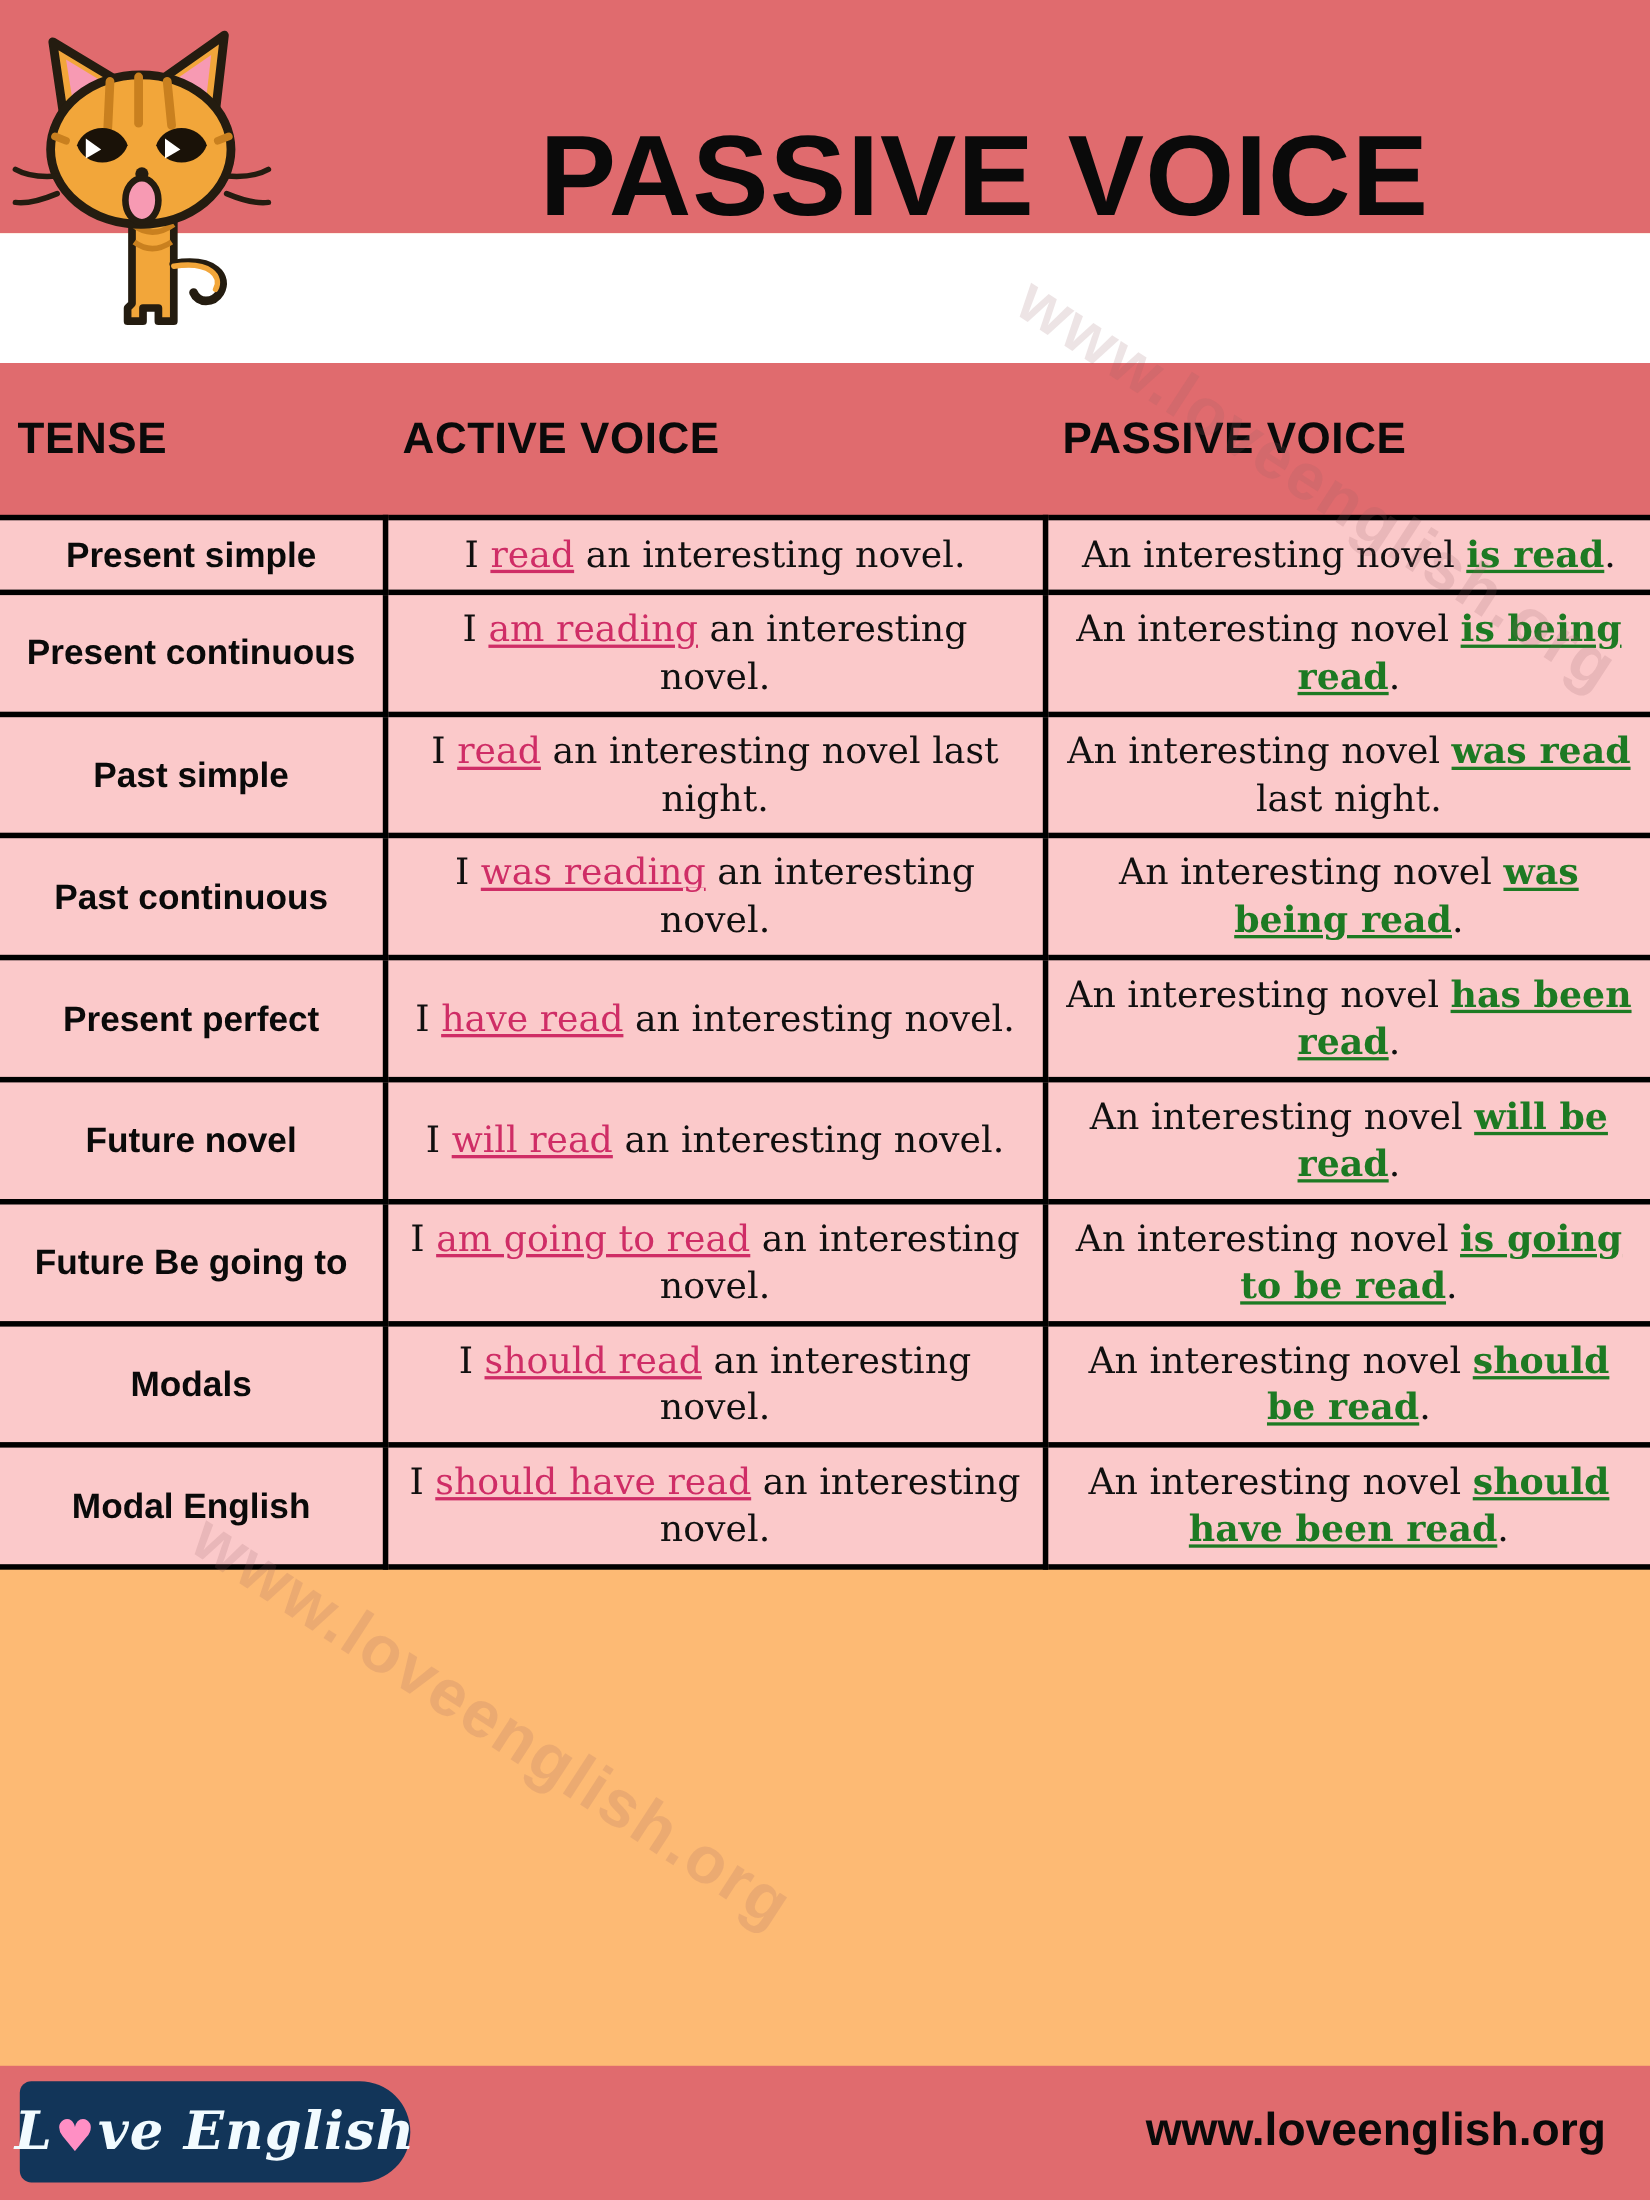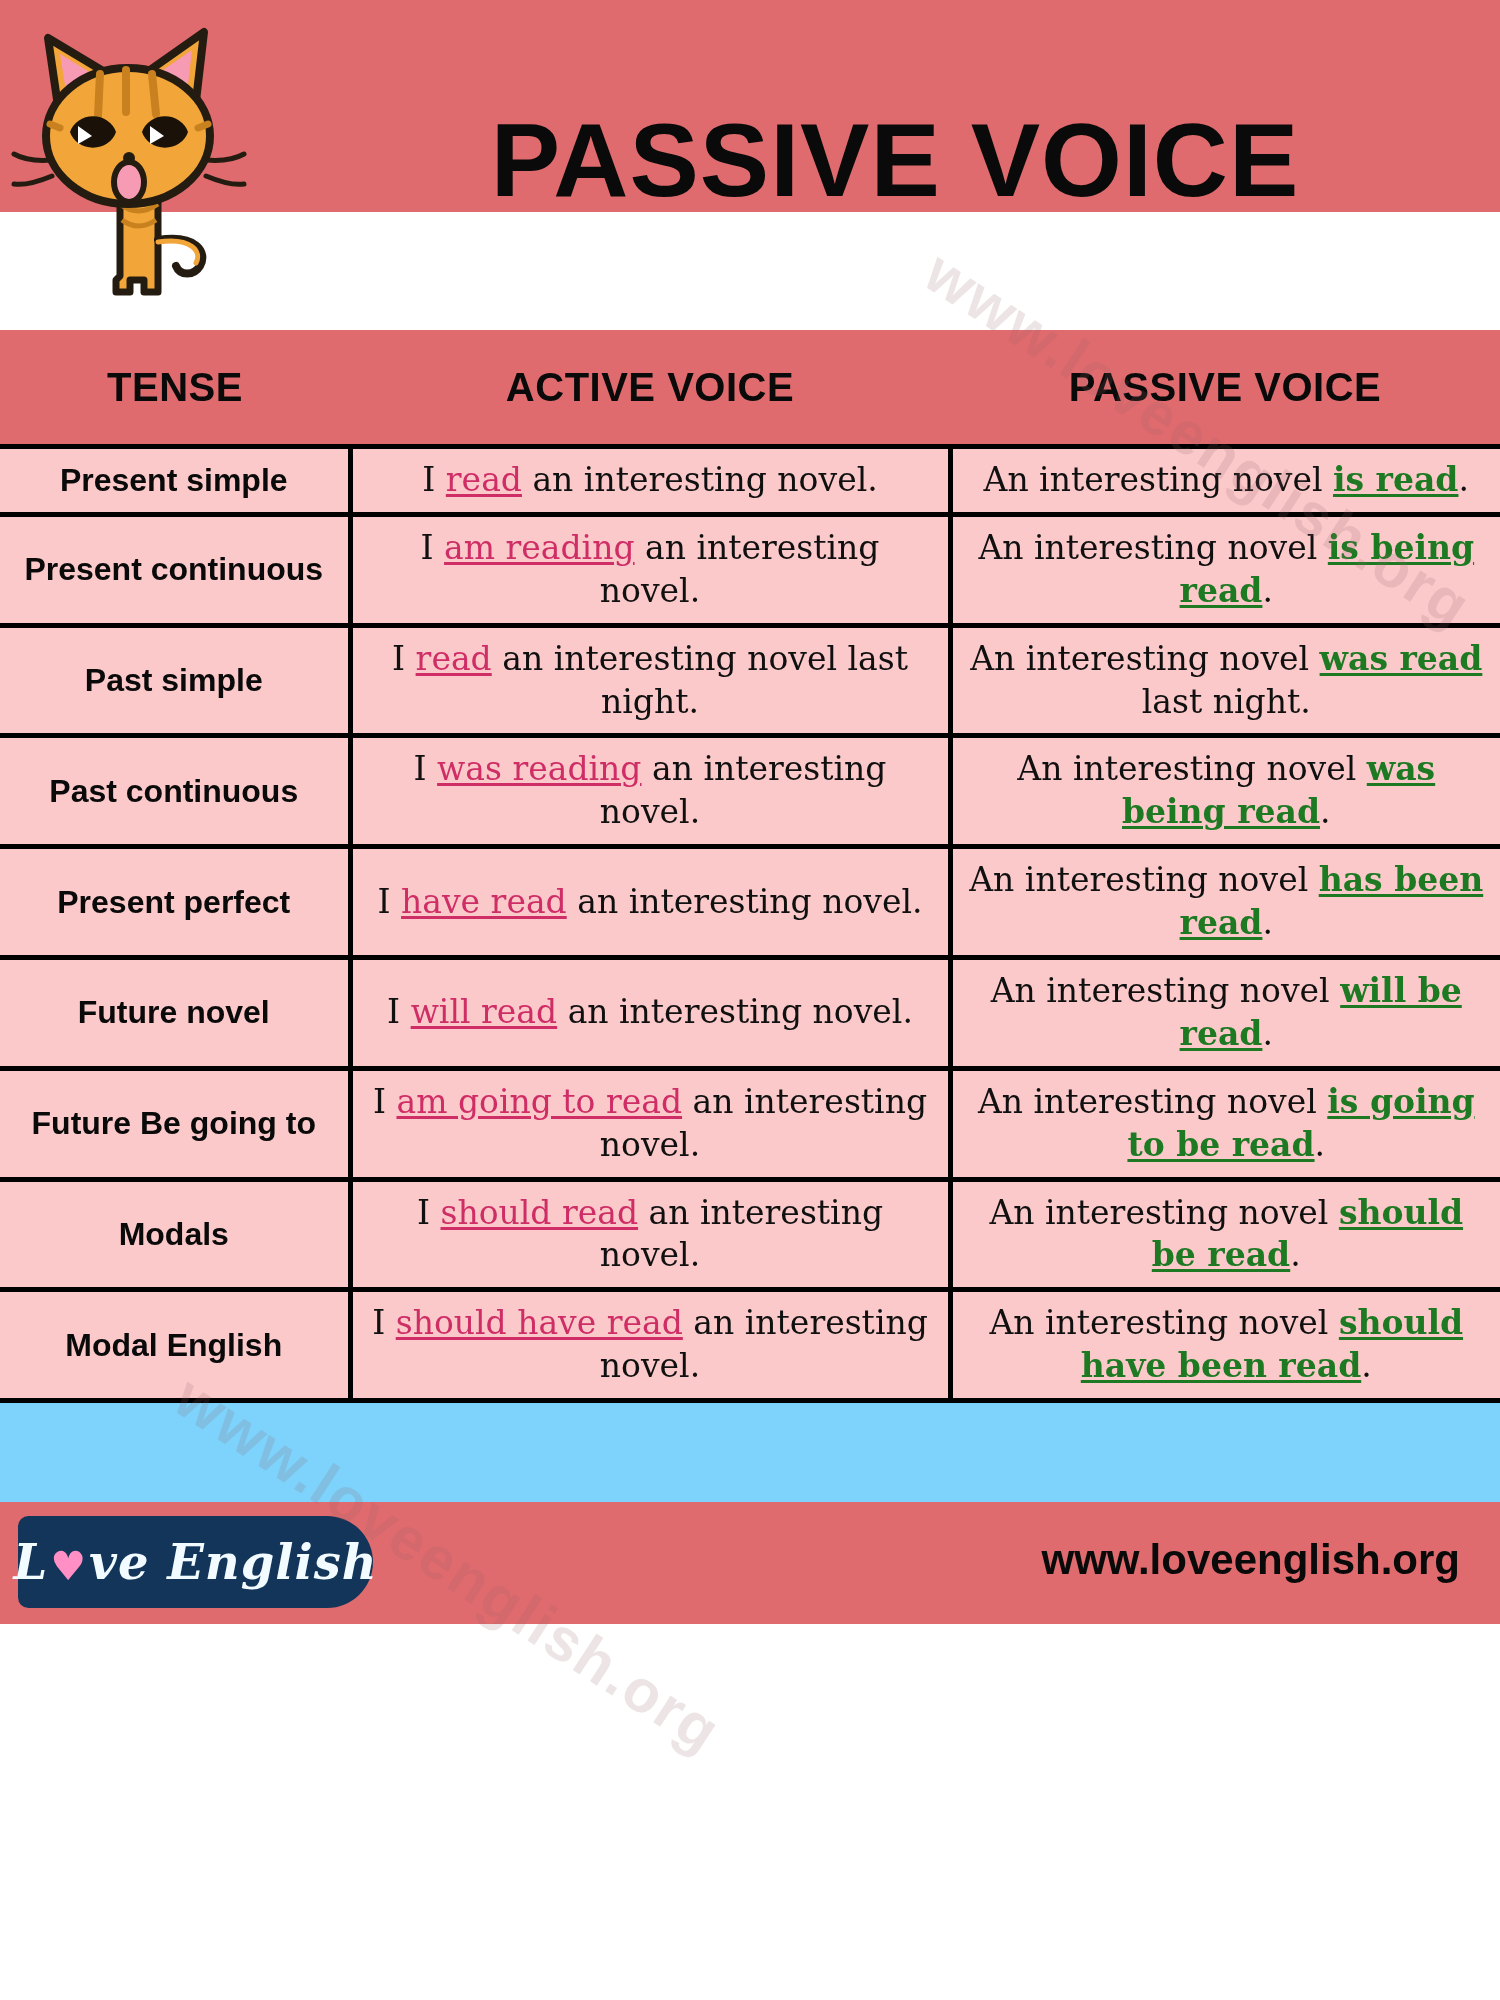--- a/index.html
+++ b/index.html
@@ -10,22 +10,22 @@
   body {
     width: 1500px;
     height: 2000px;
     font-family: "Liberation Sans", sans-serif;
     overflow: hidden;
   }
 
   .poster {
     position: relative;
     width: 1500px;
-    height: 1624px;
-    background: #7dd3fc;
+    height: 2000px;
+    background: #fdba74;
     box-sizing: border-box;
   }
 
   
   .header-band {
     position: absolute;
     top: 0;
     left: 0;
     width: 1500px;
     height: 212px;
@@ -79,22 +79,22 @@
   .table col.c-passive { width: 550px; }
 
   .table th {
     background: #e06b6e;
     color: #0a0a0a;
     font-family: "Liberation Sans", sans-serif;
     font-weight: bold;
     font-size: 40px;
     letter-spacing: 0.5px;
     height: 106px;
-    padding: 4px;
-    text-align: center;
+    padding: 16px;
+    text-align: left;
     vertical-align: middle;
     border: none;
   }
 
   .table td {
     background: #fbc9ca;
     border: 5px solid #000000;
     padding: 10px 14px;
     vertical-align: middle;
     text-align: center;

